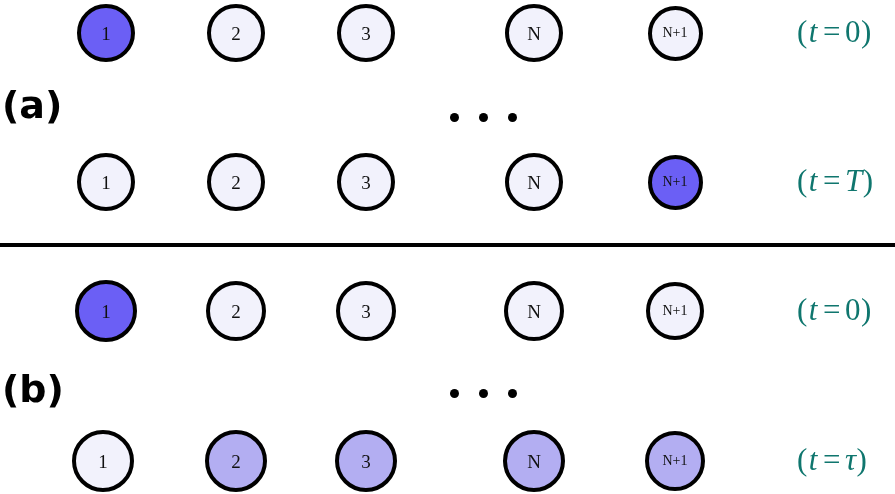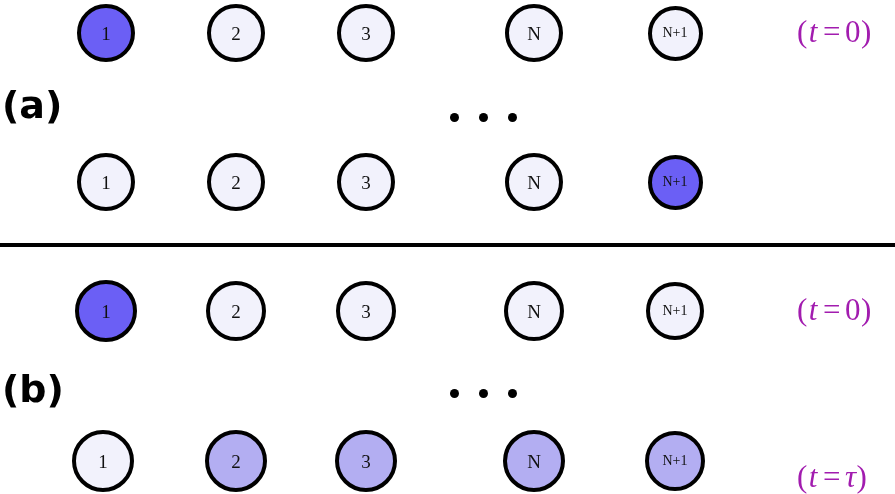--- a/index.html
+++ b/index.html
@@ -37,21 +37,21 @@
     user-select: none;
   }
   .node.wide .node-label { font-size: 14px; }
   .node .node-label { font-size: 19px; }
 
   
   .time-label {
     position: absolute;
     font-family: "Liberation Serif", serif;
     font-size: 31px;
-    color: #a21caf;
+    color: #0f766e;
     white-space: nowrap;
     letter-spacing: 0.5px;
   }
   .time-label .mvar {
     font-style: italic;
     padding: 0 1px;
   }
   .time-label .mop {
     font-style: normal;
     padding: 0 4px;
@@ -129,20 +129,21 @@
     </div>
     <div class="node" style="width: 58px; height: 58px; left: 337px; top: 153px; background: rgb(242, 242, 252); border-color: rgb(0, 0, 0);">
       <span class="node-label">3</span>
     </div>
     <div class="node" style="width: 58px; height: 58px; left: 505px; top: 153px; background: rgb(242, 242, 252); border-color: rgb(0, 0, 0);">
       <span class="node-label">N</span>
     </div>
     <div class="node wide" style="width: 55px; height: 55px; left: 647.5px; top: 154.5px; background: rgb(107, 95, 245); border-color: rgb(0, 0, 0);">
       <span class="node-label">N+1</span>
     </div>
+    <div class="time-label" style="left: 797px; top: 163px;"><span class="mparen">(</span><span class="mvar">t</span><span class="mop">=</span><span class="mnum" style="font-style: italic;">T</span><span class="mparen">)</span></div>
     <div class="panel-label" style="left: 2px; top: 370px;">(b)</div>
     <div class="ellipsis" style="left: 450px; top: 389px;">
       <span class="dot"></span>
       <span class="dot"></span>
       <span class="dot"></span>
     </div>
     <div class="node" style="width: 62px; height: 62px; left: 75px; top: 280px; background: rgb(107, 95, 245); border-color: rgb(0, 0, 0);">
       <span class="node-label">1</span>
     </div>
     <div class="node" style="width: 60px; height: 60px; left: 206px; top: 281px; background: rgb(242, 242, 252); border-color: rgb(0, 0, 0);">
@@ -166,14 +167,14 @@
     </div>
     <div class="node" style="width: 62px; height: 62px; left: 335px; top: 430px; background: rgb(179, 174, 242); border-color: rgb(0, 0, 0);">
       <span class="node-label">3</span>
     </div>
     <div class="node" style="width: 62px; height: 62px; left: 503px; top: 430px; background: rgb(179, 174, 242); border-color: rgb(0, 0, 0);">
       <span class="node-label">N</span>
     </div>
     <div class="node wide" style="width: 60px; height: 60px; left: 645px; top: 431px; background: rgb(179, 174, 242); border-color: rgb(0, 0, 0);">
       <span class="node-label">N+1</span>
     </div>
-    <div class="time-label" style="left: 797px; top: 442px; margin-top: 17px;"><span class="mparen">(</span><span class="mvar">t</span><span class="mop">=</span><span class="mnum" style="font-style: italic;">τ</span><span class="mparen">)</span></div>
+    <div class="time-label" style="left: 797px; top: 442px;"><span class="mparen">(</span><span class="mvar">t</span><span class="mop">=</span><span class="mnum" style="font-style: italic;">τ</span><span class="mparen">)</span></div>
   </div>
 
 </body></html>

